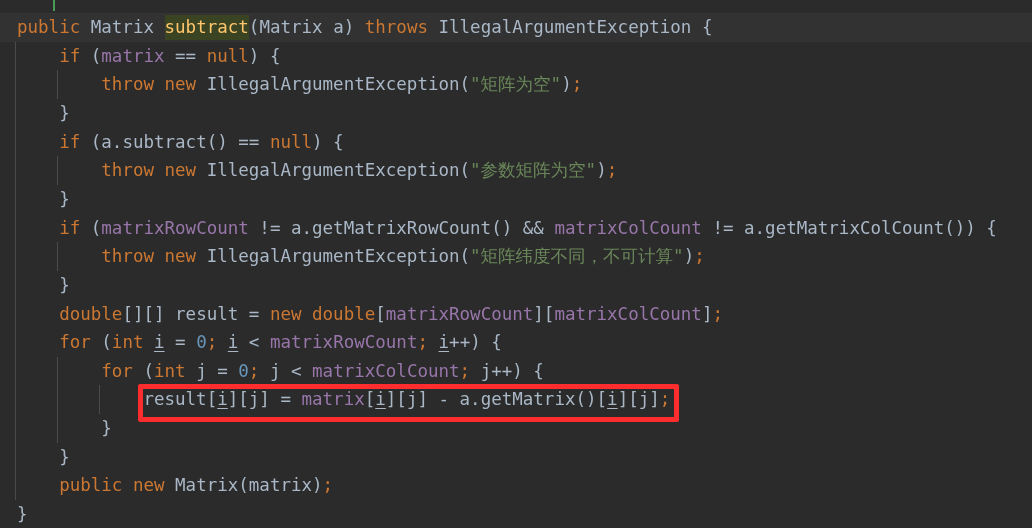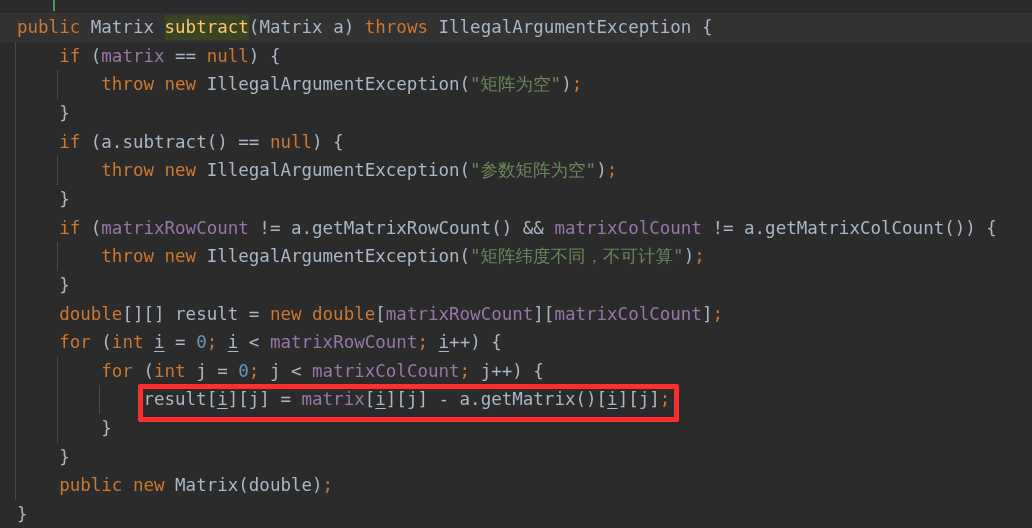--- a/index.html
+++ b/index.html
@@ -105,19 +105,19 @@
       <div class="line" style="top: 184.9px; padding-left: 17px;"><span class="ind">    </span><span class="txt">}</span></div>
       <div class="line" style="top: 213.55px; padding-left: 17px;"><span class="ind">    </span><span class="kw">if</span><span class="txt"> (</span><span class="fld">matrixRowCount</span><span class="txt"> != a.getMatrixRowCount() &amp;&amp; </span><span class="fld">matrixColCount</span><span class="txt"> != a.getMatrixColCount()) {</span></div>
       <div class="line" style="top: 242.2px; padding-left: 17px;"><span class="ind">        </span><span class="kw">throw</span><span class="txt"> </span><span class="kw">new</span><span class="txt"> IllegalArgumentException(</span><span class="str">"矩阵纬度不同，不可计算"</span><span class="txt">)</span><span class="kw">;</span></div>
       <div class="line" style="top: 270.85px; padding-left: 17px;"><span class="ind">    </span><span class="txt">}</span></div>
       <div class="line" style="top: 299.5px; padding-left: 17px;"><span class="ind">    </span><span class="kw">double</span><span class="txt">[][] result = </span><span class="kw">new</span><span class="txt"> </span><span class="kw">double</span><span class="txt">[</span><span class="fld">matrixRowCount</span><span class="txt">][</span><span class="fld">matrixColCount</span><span class="txt">]</span><span class="kw">;</span></div>
       <div class="line" style="top: 328.15px; padding-left: 17px;"><span class="ind">    </span><span class="kw">for</span><span class="txt"> (</span><span class="kw">int</span><span class="txt"> </span><span class="lvar">i</span><span class="txt"> = </span><span class="num">0</span><span class="kw">; </span><span class="lvar">i</span><span class="txt"> &lt; </span><span class="fld">matrixRowCount</span><span class="kw">;</span><span class="txt"> </span><span class="lvar">i</span><span class="txt">++) {</span></div>
       <div class="line" style="top: 356.8px; padding-left: 17px;"><span class="ind">        </span><span class="kw">for</span><span class="txt"> (</span><span class="kw">int</span><span class="txt"> j = </span><span class="num">0</span><span class="kw">; </span><span class="txt">j &lt; </span><span class="fld">matrixColCount</span><span class="kw">;</span><span class="txt"> j++) {</span></div>
       <div class="line" style="top: 385.45px; padding-left: 17px;"><span class="ind">            </span><span class="txt">result[</span><span class="lvar">i</span><span class="txt">][j] = </span><span class="fld">matrix</span><span class="txt">[</span><span class="lvar">i</span><span class="txt">][j] - a.getMatrix()[</span><span class="lvar">i</span><span class="txt">][j]</span><span class="kw">;</span></div>
       <div class="line" style="top: 414.1px; padding-left: 17px;"><span class="ind">        </span><span class="txt">}</span></div>
       <div class="line" style="top: 442.75px; padding-left: 17px;"><span class="ind">    </span><span class="txt">}</span></div>
-      <div class="line" style="top: 471.4px; padding-left: 17px;"><span class="ind">    </span><span class="kw">public</span><span class="txt"> </span><span class="kw">new</span><span class="txt"> Matrix(double)</span><span class="kw">;</span></div>
+      <div class="line" style="top: 471.4px; padding-left: 17px;"><span class="ind">    </span><span class="kw">public</span><span class="txt"> </span><span class="kw">new</span><span class="txt"> Matrix(matrix)</span><span class="kw">;</span></div>
       <div class="line" style="top: 500.05px; padding-left: 17px;"><span class="txt">}</span></div>
     </div>
 
   <div class="redbox" id="redbox" style="left: 138px; top: 384px; width: 541px; height: 38px; border-color: rgb(255, 45, 45);"></div>
 
 </div>
 
 </body></html>

